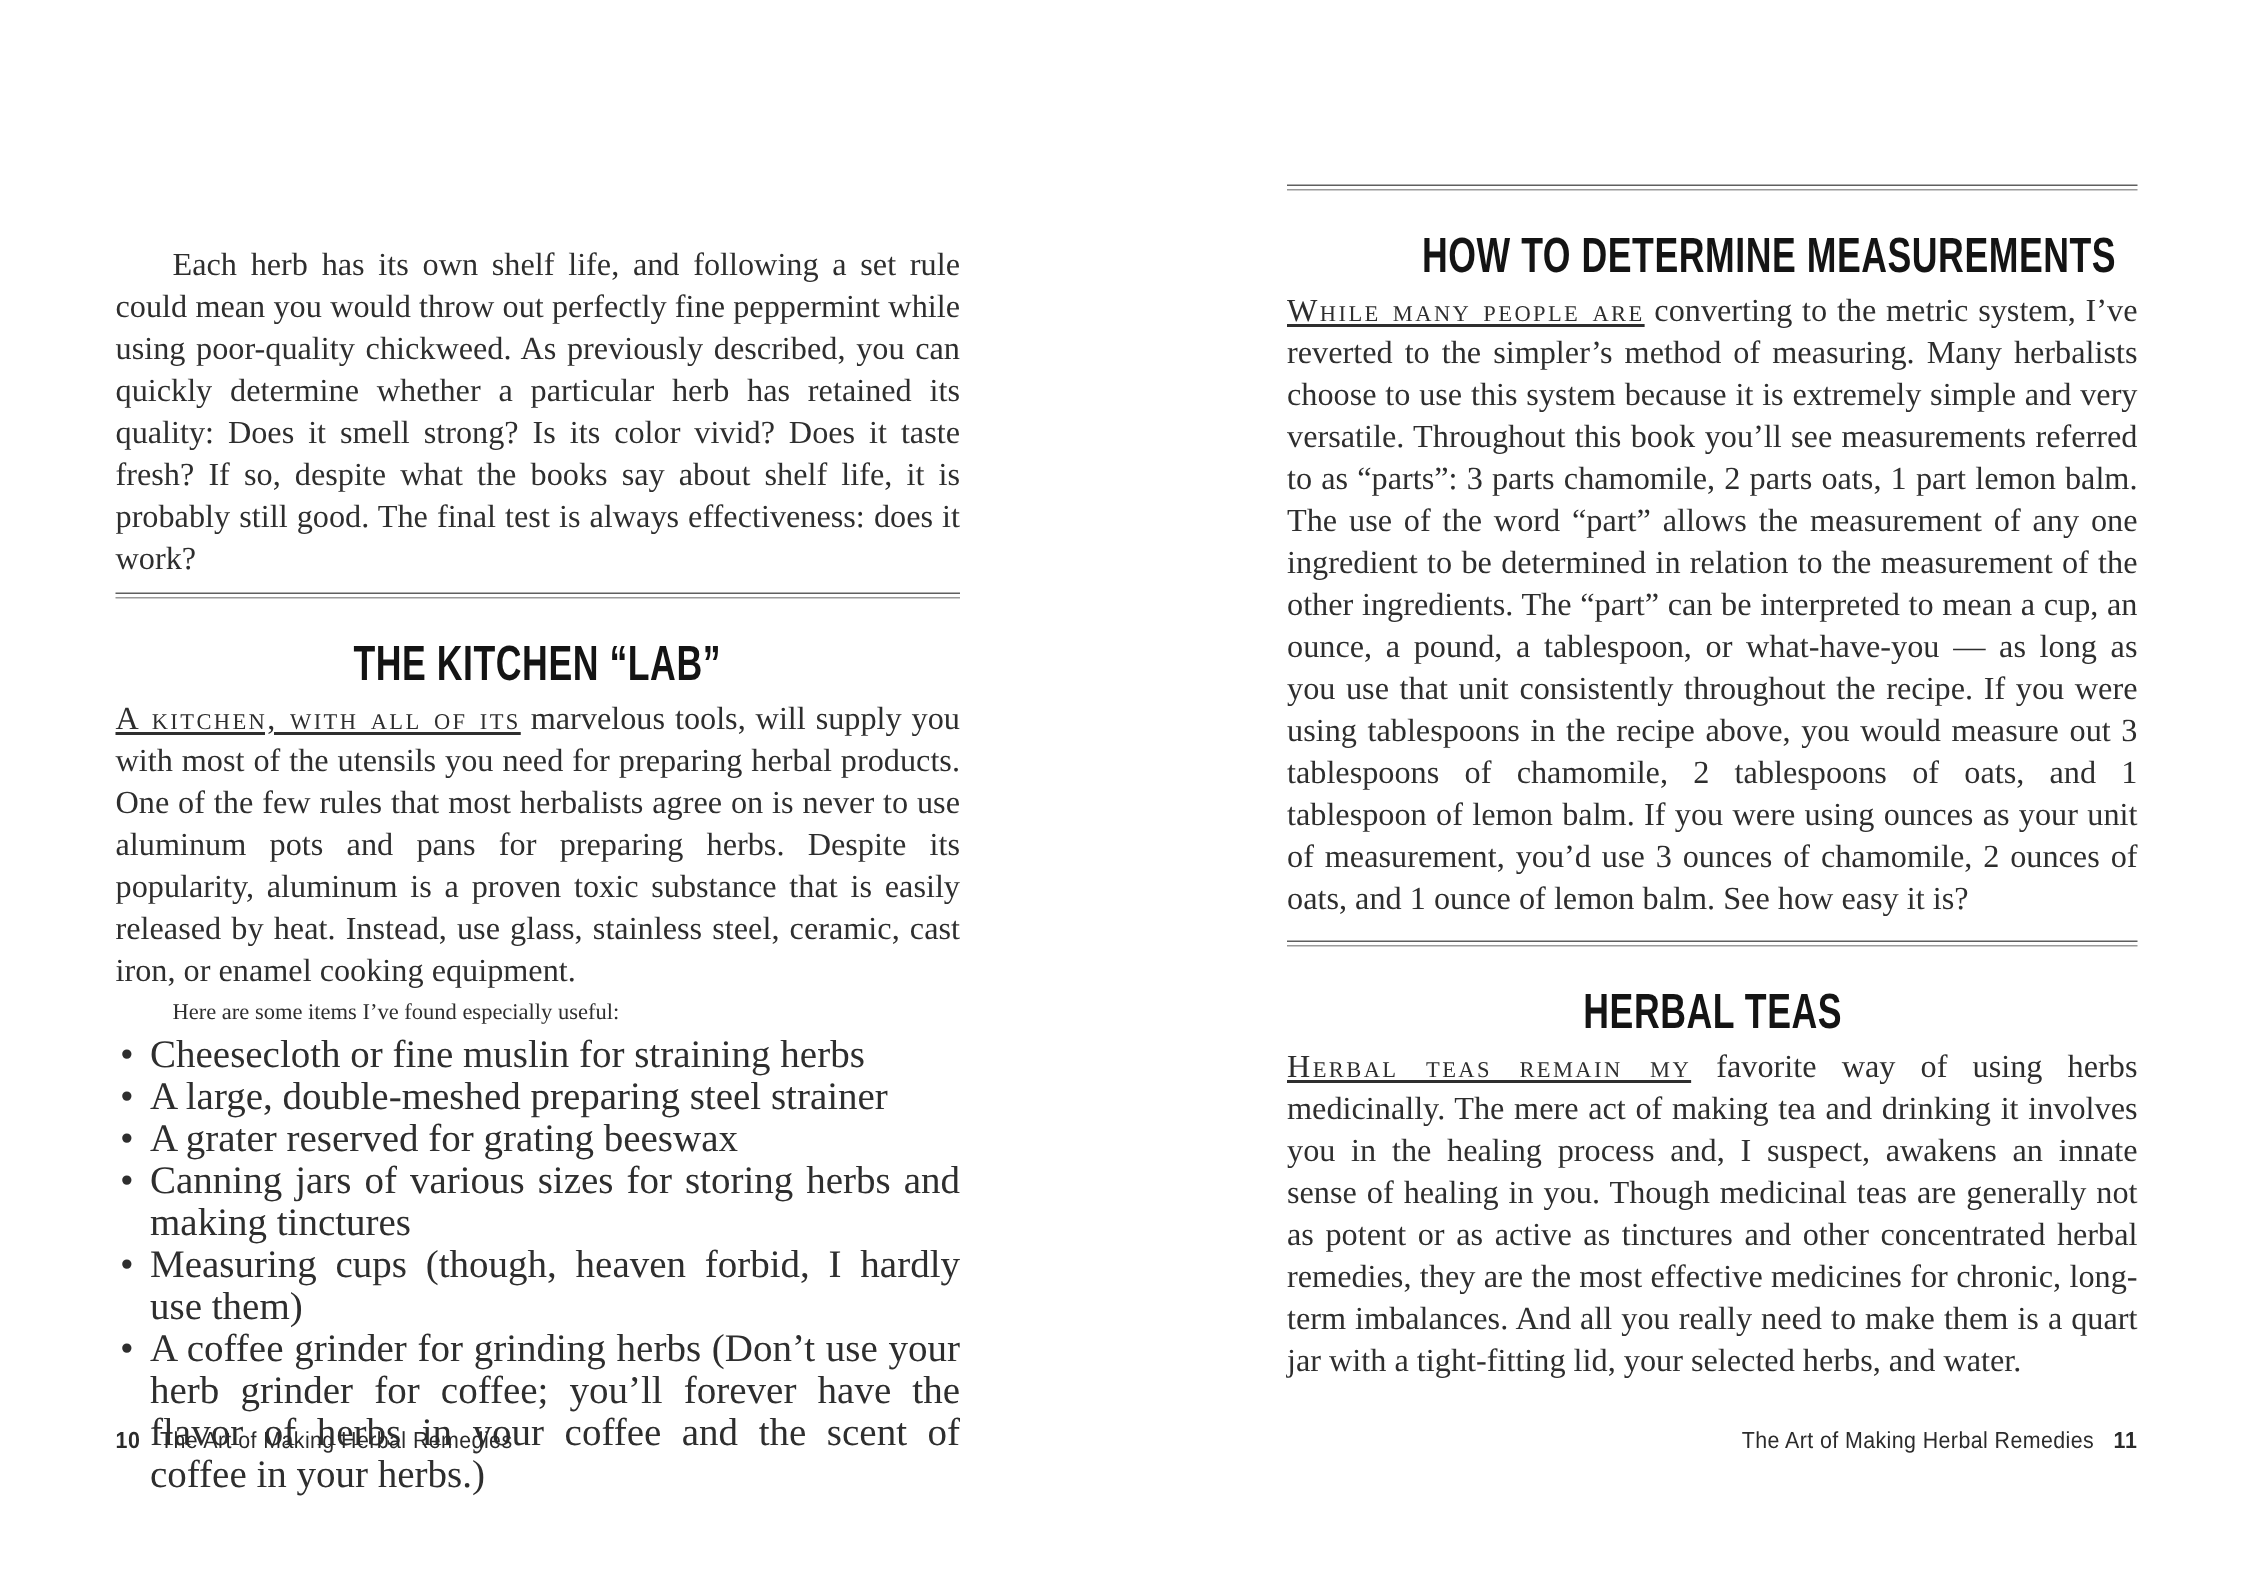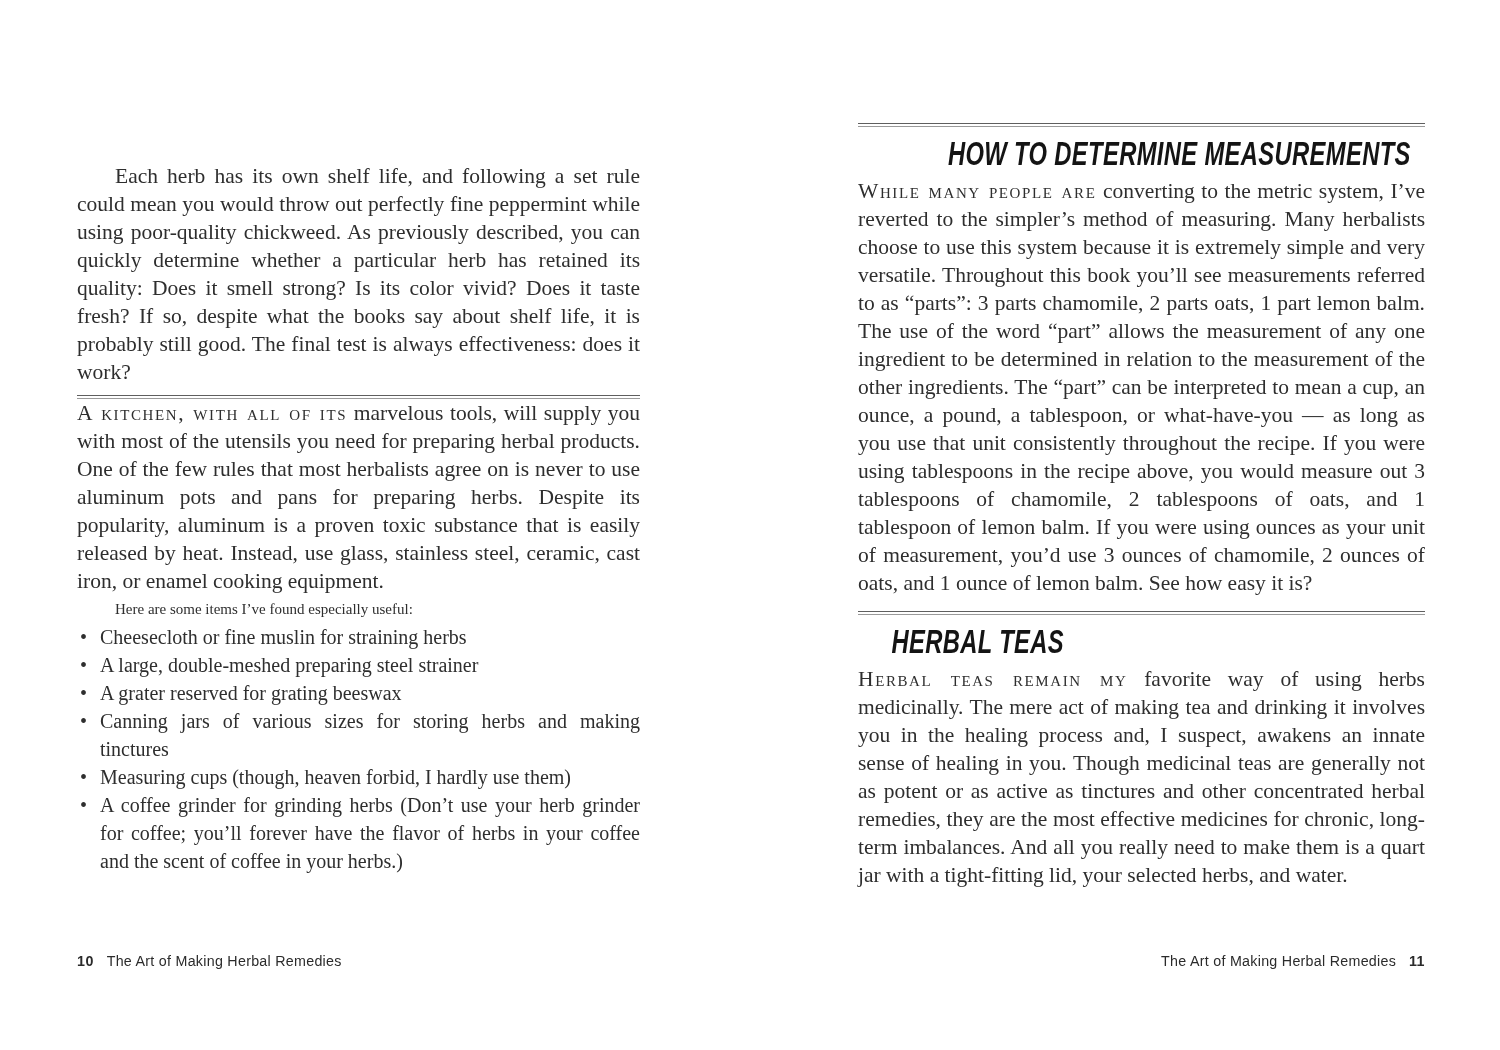--- a/index.html
+++ b/index.html
@@ -37,59 +37,60 @@
 
   .divider {
     height: 2px;
     border-top: 1px solid #5f5f5f;
     border-bottom: 1px solid #9a9a9a;
   }
   .divider.mt { margin-top: 9px; }
   .divider.mt-lg { margin-top: 14px; }
 
   .section-heading {
-    margin: 7px 0 3px 0;
+    margin: 23px 0 3px 0;
+    text-align: center;
     line-height: 40px;
     height: 40px;
-    font-style: italic;
   }
   .section-heading .condensed {
     display: inline-block;
     transform: scaleX(0.72);
     transform-origin: center;
     white-space: nowrap;
     font-family: "Liberation Sans", sans-serif;
     font-weight: 700;
     font-size: 33px;
     letter-spacing: 0.5px;
     color: #141414;
   }
 
   .sc {
     font-variant: small-caps;
     letter-spacing: 1.6px;
+    text-decoration: underline;
   }
 
   p.list-intro {
     margin: 0;
     font-size: 15px;
     line-height: 28px;
     text-indent: 38px;
     color: #2e2e2e;
   }
 
   ul.equipment-list {
     margin: 0;
     padding: 0;
     list-style: none;
   }
   ul.equipment-list li {
     position: relative;
     padding-left: 23px;
-    font-size: 20px;
+    font-size: 26px;
     line-height: 28px;
     text-align: justify;
     color: #2e2e2e;
   }
   ul.equipment-list li::before {
     content: "\2022";
     position: absolute;
     left: 3px;
     top: 0;
   }
@@ -114,20 +115,23 @@
 </head>
 <body>
 
 <div class="page page-left">
   <div class="intro-spacer"></div>
 
   <p class="body-text indent-first">Each herb has its own shelf life, and following a set rule could mean you would throw out perfectly fine peppermint while using poor-quality chickweed. As previously described, you can quickly determine whether a particular herb has retained its quality: Does it smell strong? Is its color vivid? Does it taste fresh? If so, despite what the books say about shelf life, it is probably still good. The final test is always effectiveness: does it work?</p>
 
   <div class="divider mt"></div>
 
+  <div class="section-heading">
+    <span class="condensed">THE KITCHEN “LAB”</span>
+  </div>
 
   <p class="body-text"><span class="sc">A kitchen, with all of its</span><span> marvelous tools, will supply you with most of the utensils you need for preparing herbal products. One of the few rules that most herbalists agree on is never to use aluminum pots and pans for preparing herbs. Despite its popularity, aluminum is a proven toxic substance that is easily released by heat. Instead, use glass, stainless steel, ceramic, cast iron, or enamel cooking equipment.</span></p>
 
   <p class="list-intro">Here are some items I’ve found especially useful:</p>
 
   <ul class="equipment-list">
     <li>Cheesecloth or fine muslin for straining herbs</li>
     <li>A large, double-meshed preparing steel strainer</li>
     <li>A grater reserved for grating beeswax</li>
     <li>Canning jars of various sizes for storing herbs and making tinctures</li>

